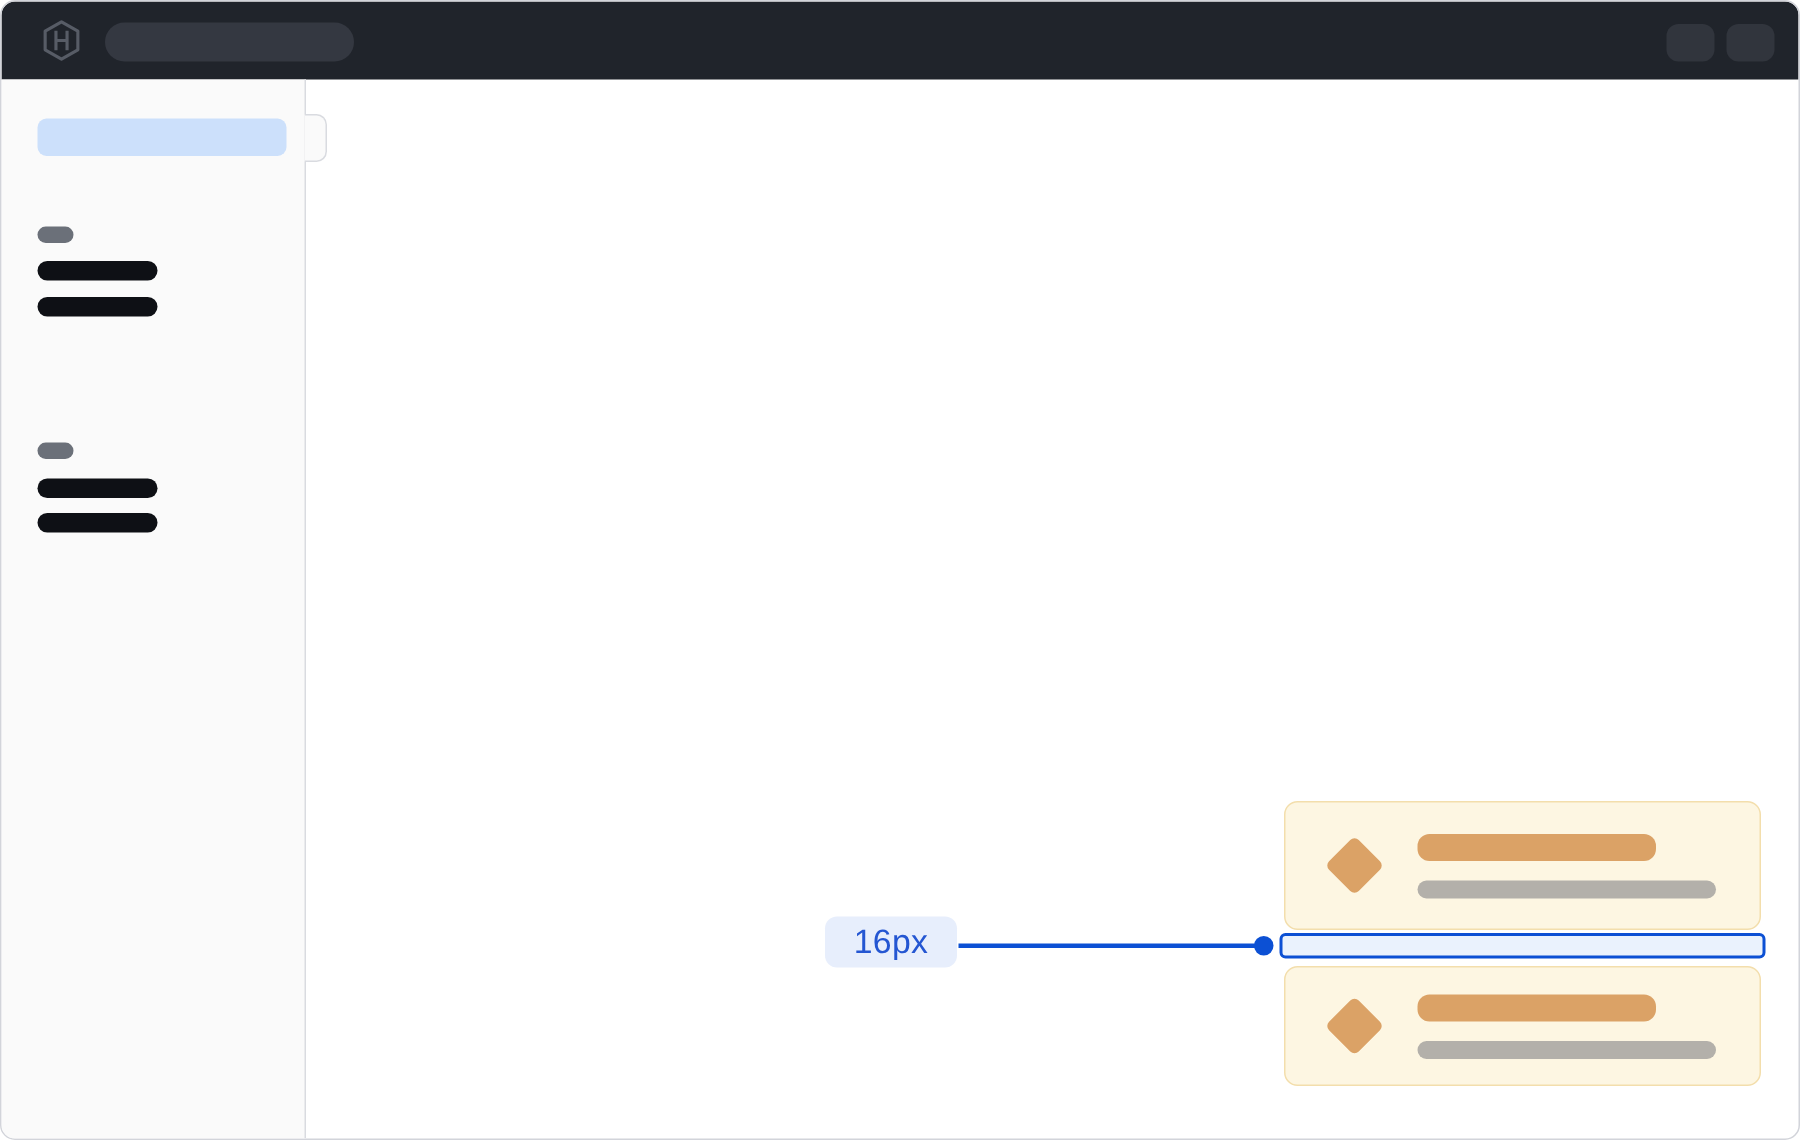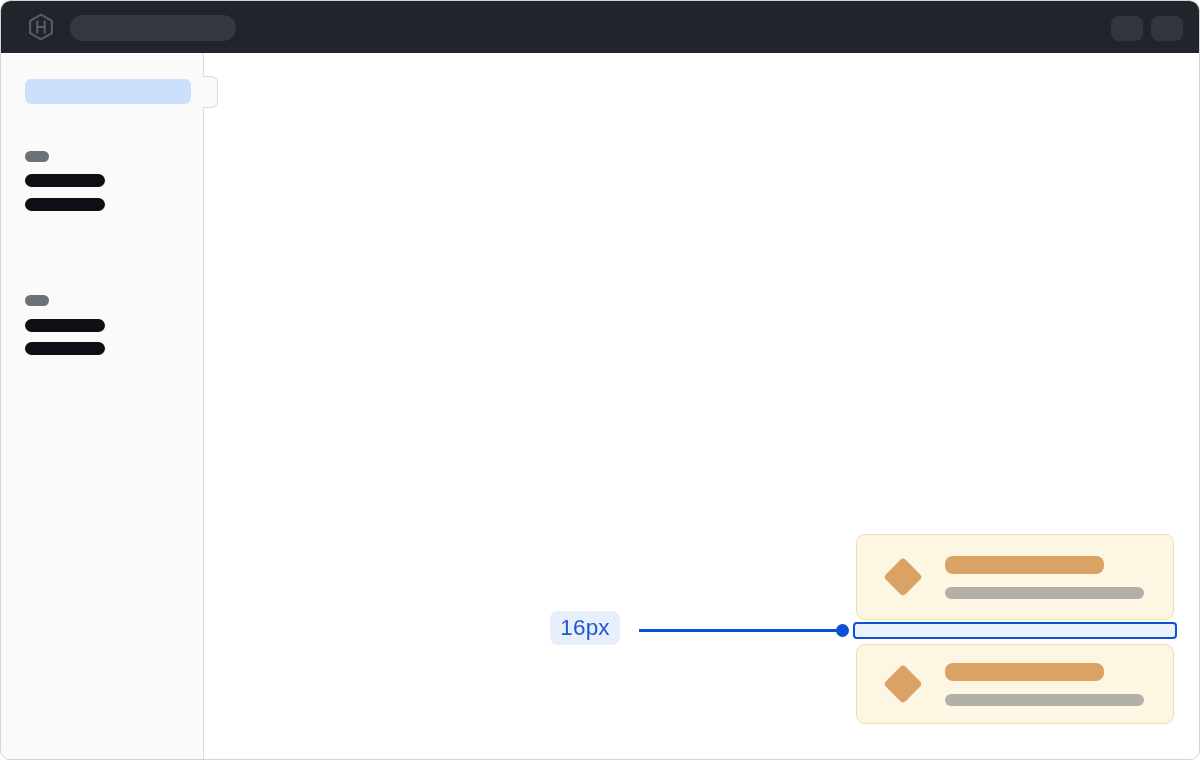--- a/index.html
+++ b/index.html
@@ -84,21 +84,21 @@
   }
   .measure-line {
     position: absolute; left: 638px; top: 628px; width: 199px; height: 2.5px;
     background: var(--measure-blue);
   }
   .measure-dot {
     position: absolute; left: 835px; top: 623px; width: 13px; height: 13px;
     background: var(--measure-blue); border-radius: 50%;
   }
   .measure-label {
-    position: absolute; left: 549px; top: 610px; width: 70px; height: 34px;
+    position: absolute; left: 549px; top: 610px; width: 88px; height: 34px;
     background: var(--label-bg); color: var(--label-text);
     border-radius: 8px;
     font-size: 22.5px; font-weight: 500; line-height: 34px; text-align: center;
     letter-spacing: 0.2px;
   }
 </style>
 </head>
 <body>
 
 <div class="window">

